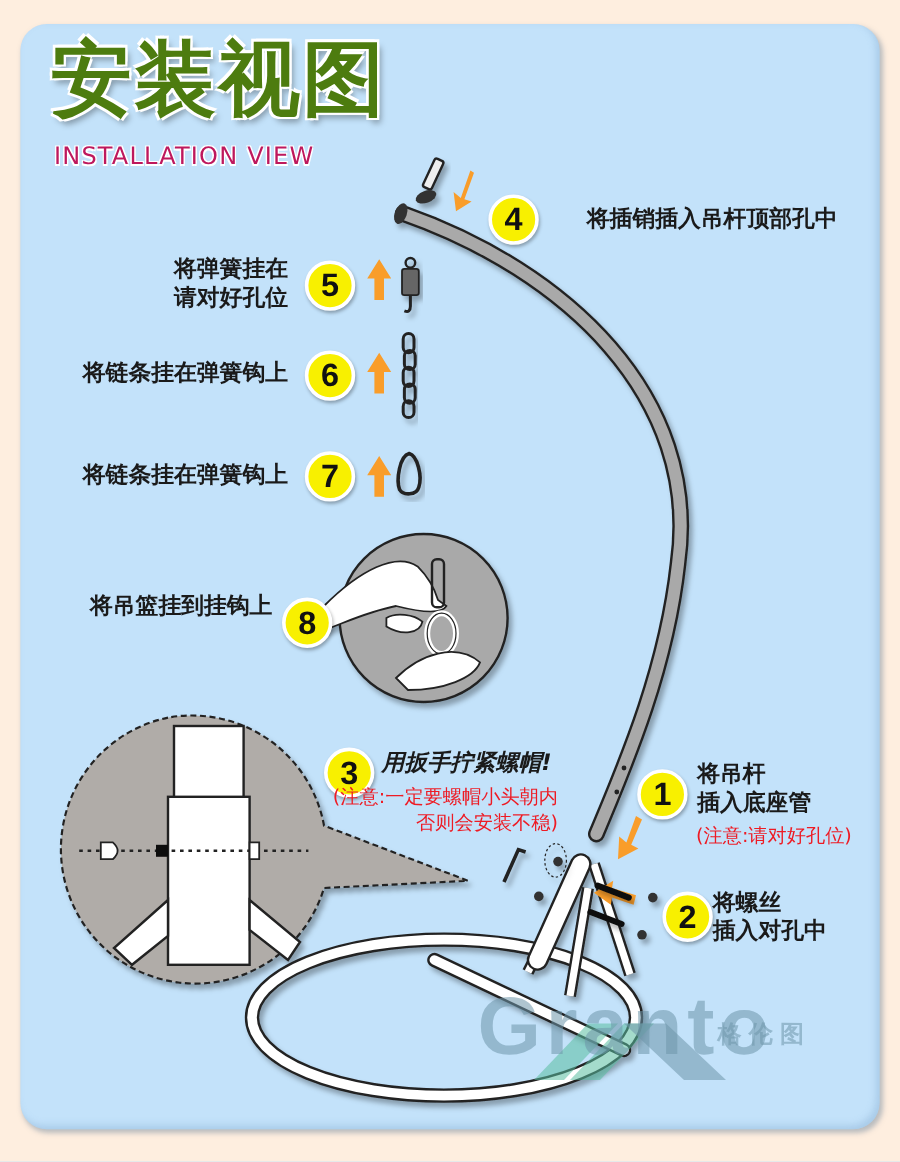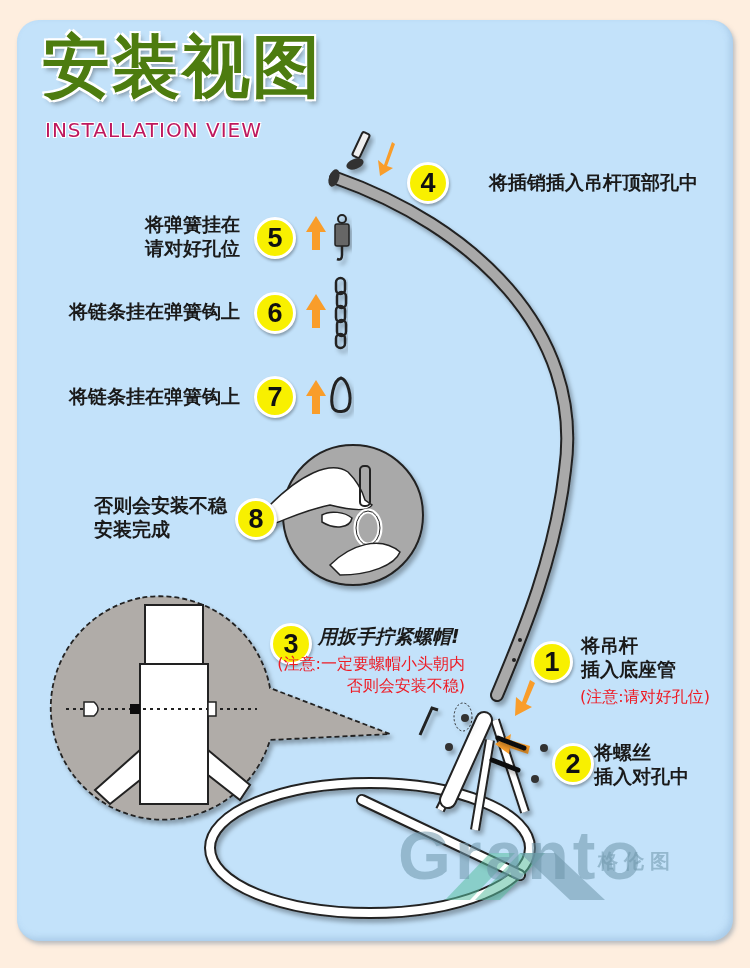--- a/index.html
+++ b/index.html
@@ -145,22 +145,21 @@
 
 <div class="label right" style="right:510px;top:213px;">
   <div>将弹簧挂在</div>
   <div>请对好孔位</div>
 </div>
 
 <div class="label right" style="right:510px;top:300px;">将链条挂在弹簧钩上</div>
 <div class="label right" style="right:510px;top:385px;">将链条挂在弹簧钩上</div>
 
 <div class="label right" style="right:523px;top:494px;">
-  <div>否则会安装不稳</div>
-  <div>安装完成</div>
+  <div>将吊篮挂到挂钩上</div>
 </div>
 
 <div class="label" style="left:318px;top:625px;font-style:italic;">用扳手拧紧螺帽!</div>
 <div class="note right" style="right:285px;top:653px;">
   <div>(注意:一定要螺帽小头朝内</div>
   <div>否则会安装不稳)</div>
 </div>
 
 <div class="label" style="left:581px;top:634px;">
   <div>将吊杆</div>

